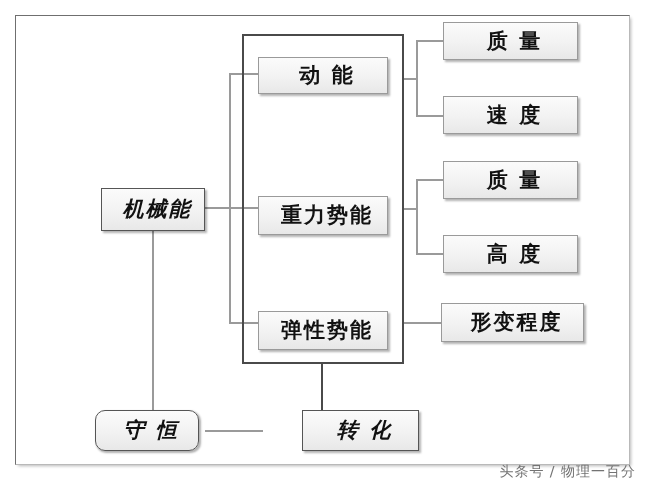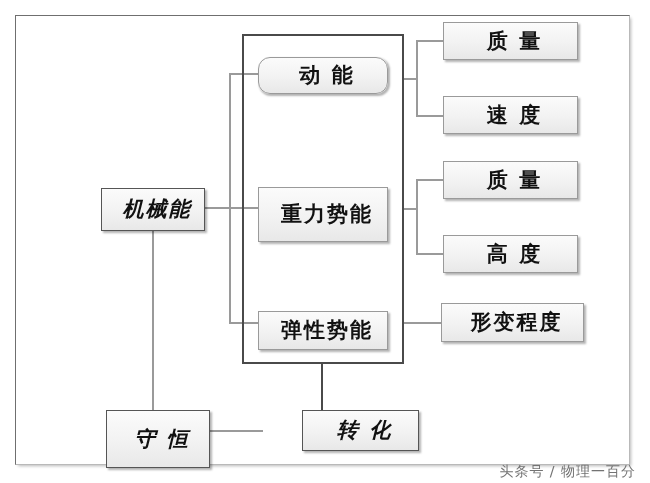--- a/index.html
+++ b/index.html
@@ -103,25 +103,25 @@
   <div class="ln h" style="left:416px;top:253px;width:29px;"></div>
 
   <div class="ln h" style="left:404px;top:322px;width:38px;"></div>
 
   <div class="group-frame"></div>
 
   <div class="node dark" style="left:101px;top:188px;width:104px;height:43px;">
     <span class="lbl">机械能</span>
   </div>
 
-  <div class="node" style="left:258px;top:57px;width:130px;height:37px;border-radius:12px;">
+  <div class="node" style="left:258px;top:57px;width:130px;height:37px;">
     <span class="lbl">动 能</span>
   </div>
 
-  <div class="node" style="left:258px;top:187px;width:130px;height:55px;">
+  <div class="node" style="left:258px;top:196px;width:130px;height:39px;">
     <span class="lbl">重力势能</span>
   </div>
 
   <div class="node" style="left:258px;top:303px;width:130px;height:39px;margin-top:8px;">
     <span class="lbl">弹性势能</span>
   </div>
 
   <div class="node" style="left:443px;top:22px;width:135px;height:38px;">
     <span class="lbl">质 量</span>
   </div>
@@ -135,21 +135,21 @@
   </div>
 
   <div class="node" style="left:443px;top:235px;width:135px;height:38px;">
     <span class="lbl">高 度</span>
   </div>
 
   <div class="node" style="left:441px;top:303px;width:143px;height:39px;">
     <span class="lbl">形变程度</span>
   </div>
 
-  <div class="node dark" style="left:106px;top:410px;width:104px;height:58px;">
+  <div class="node dark" style="left:95px;top:410px;width:104px;height:41px;border-radius:10px;">
     <span class="lbl">守 恒</span>
   </div>
 
   <div class="node dark" style="left:263px;top:410px;width:117px;height:41px;margin-left:39px;">
     <span class="lbl">转 化</span>
   </div>
 
   <div class="watermark">头条号 / 物理一百分</div>
 
 </div>

